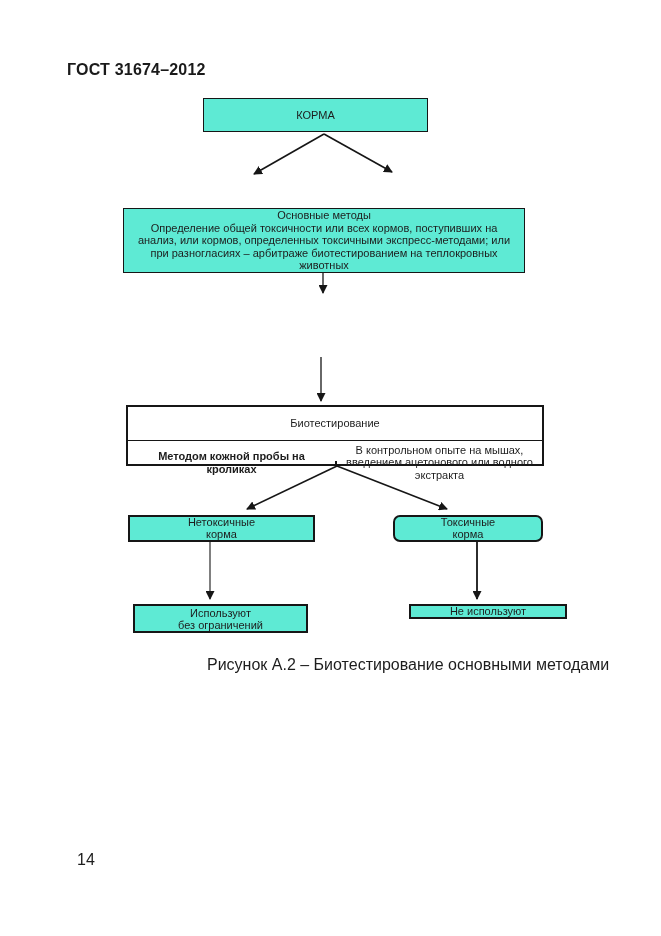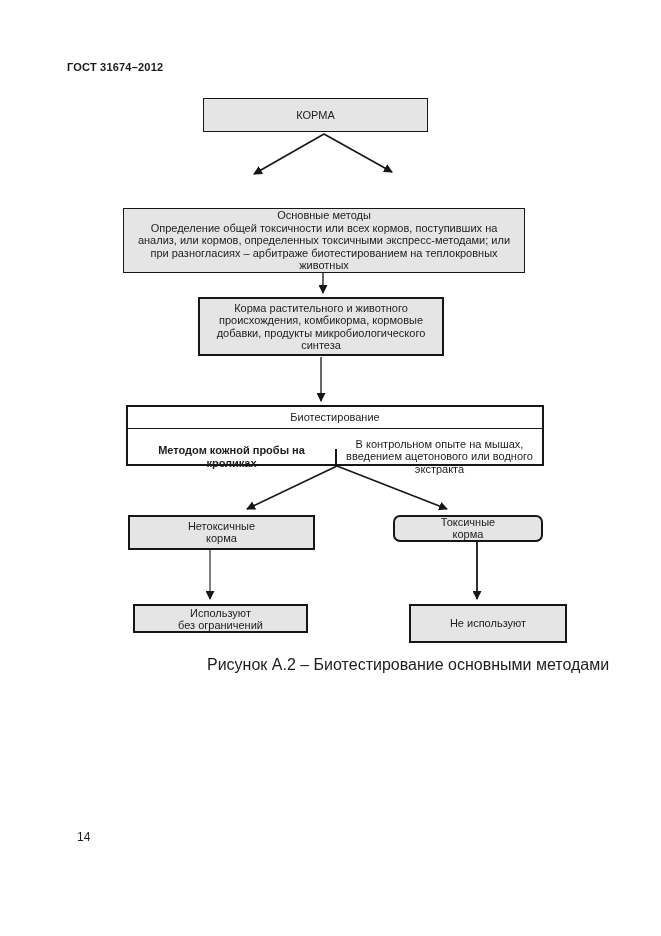--- a/index.html
+++ b/index.html
@@ -9,67 +9,67 @@
     height: 936px;
     background: #ffffff;
     font-family: "Liberation Sans", sans-serif;
     color: #1d1d1d;
     overflow: hidden;
   }
   .doc-header {
     position: absolute;
     left: 67px;
     top: 61px;
-    font-size: 11px;
+    font-size: 16px;
     font-weight: bold;
     letter-spacing: 0.2px;
     color: #1a1a1a;
   }
   .arrows {
     position: absolute;
     left: 0; top: 0;
     pointer-events: none;
   }
   .box {
     position: absolute;
     box-sizing: border-box;
     border: 2px solid #161616;
-    background: #e5e5e5;
+    background: #5eead4;
     display: flex;
     align-items: center;
     justify-content: center;
     text-align: center;
     white-space: pre-line;
     font-size: 11px;
     line-height: 12.5px;
     color: #1d1d1d;
   }
   .box.thin { border-width: 1px; }
   .box.korma        { left: 203px; top: 98px;  width: 225px; height: 34px; }
   .box.main-methods { left: 123px; top: 183px; width: 402px; height: 65px; margin-top: 25px; }
   .box.feed-types   { left: 198px; top: 297px; width: 246px; height: 59px; }
-  .box.nontoxic     { left: 128px; top: 515px; width: 187px; height: 35px; line-height: 11.5px; }
+  .box.nontoxic     { left: 128px; top: 515px; width: 187px; height: 27px; line-height: 11.5px; }
   .box.toxic        { left: 393px; top: 515px; width: 150px; height: 27px; line-height: 11.5px; border-radius: 7px; }
   .box.use          { left: 133px; top: 604px; width: 175px; height: 29px; line-height: 12px; }
-  .box.nouse        { left: 409px; top: 604px; width: 158px; height: 39px; }
+  .box.nouse        { left: 409px; top: 604px; width: 158px; height: 15px; }
   .biotest-table {
     position: absolute;
     left: 126px; top: 405px;
     width: 418px; height: 61px;
     box-sizing: border-box;
     border: 2px solid #161616;
     background: #ffffff;
     display: flex;
     flex-direction: column;
     font-size: 11px;
     line-height: 12.5px;
   }
   .biotest-header {
     box-sizing: border-box;
-    height: 22px;
+    height: 34px;
     border-bottom: 1px solid #161616;
     display: flex;
     align-items: center;
     justify-content: center;
     text-align: center;
   }
   .biotest-body { display: flex; flex: 1; min-height: 0; }
   .biotest-cell {
     box-sizing: border-box;
     display: flex;
@@ -85,22 +85,22 @@
   .figure-caption {
     position: absolute;
     left: 207px;
     top: 656px;
     font-size: 16px;
     color: #1d1d1d;
   }
   .page-number {
     position: absolute;
     left: 77px;
-    top: 830px;
-    font-size: 12px;
+    top: 851px;
+    font-size: 16px;
     color: #1d1d1d;
   }
 </style>
 </head>
 <body>
 
 <div class="page">
 
   <div class="doc-header">ГОСТ 31674–2012</div>
 
@@ -121,24 +121,20 @@
   </svg>
 
   <div class="box korma thin">КОРМА</div>
 
   <div class="box main-methods thin">Основные методы
 Определение общей токсичности или всех кормов, поступивших на
 анализ, или кормов, определенных токсичными экспресс-методами; или
 при разногласиях – арбитраже биотестированием на теплокровных
 животных</div>
 
-  <div class="box feed-types">Корма растительного и животного
-происхождения, комбикорма, кормовые
-добавки, продукты микробиологического
-синтеза</div>
 
   <div class="biotest-table">
     <div class="biotest-header">Биотестирование</div>
     <div class="biotest-body">
       <div class="biotest-cell left">Методом кожной пробы на кроликах</div>
       <div class="biotest-cell right">В контрольном опыте на мышах,
 введением ацетонового или водного
 экстракта</div>
     </div>
   </div>

